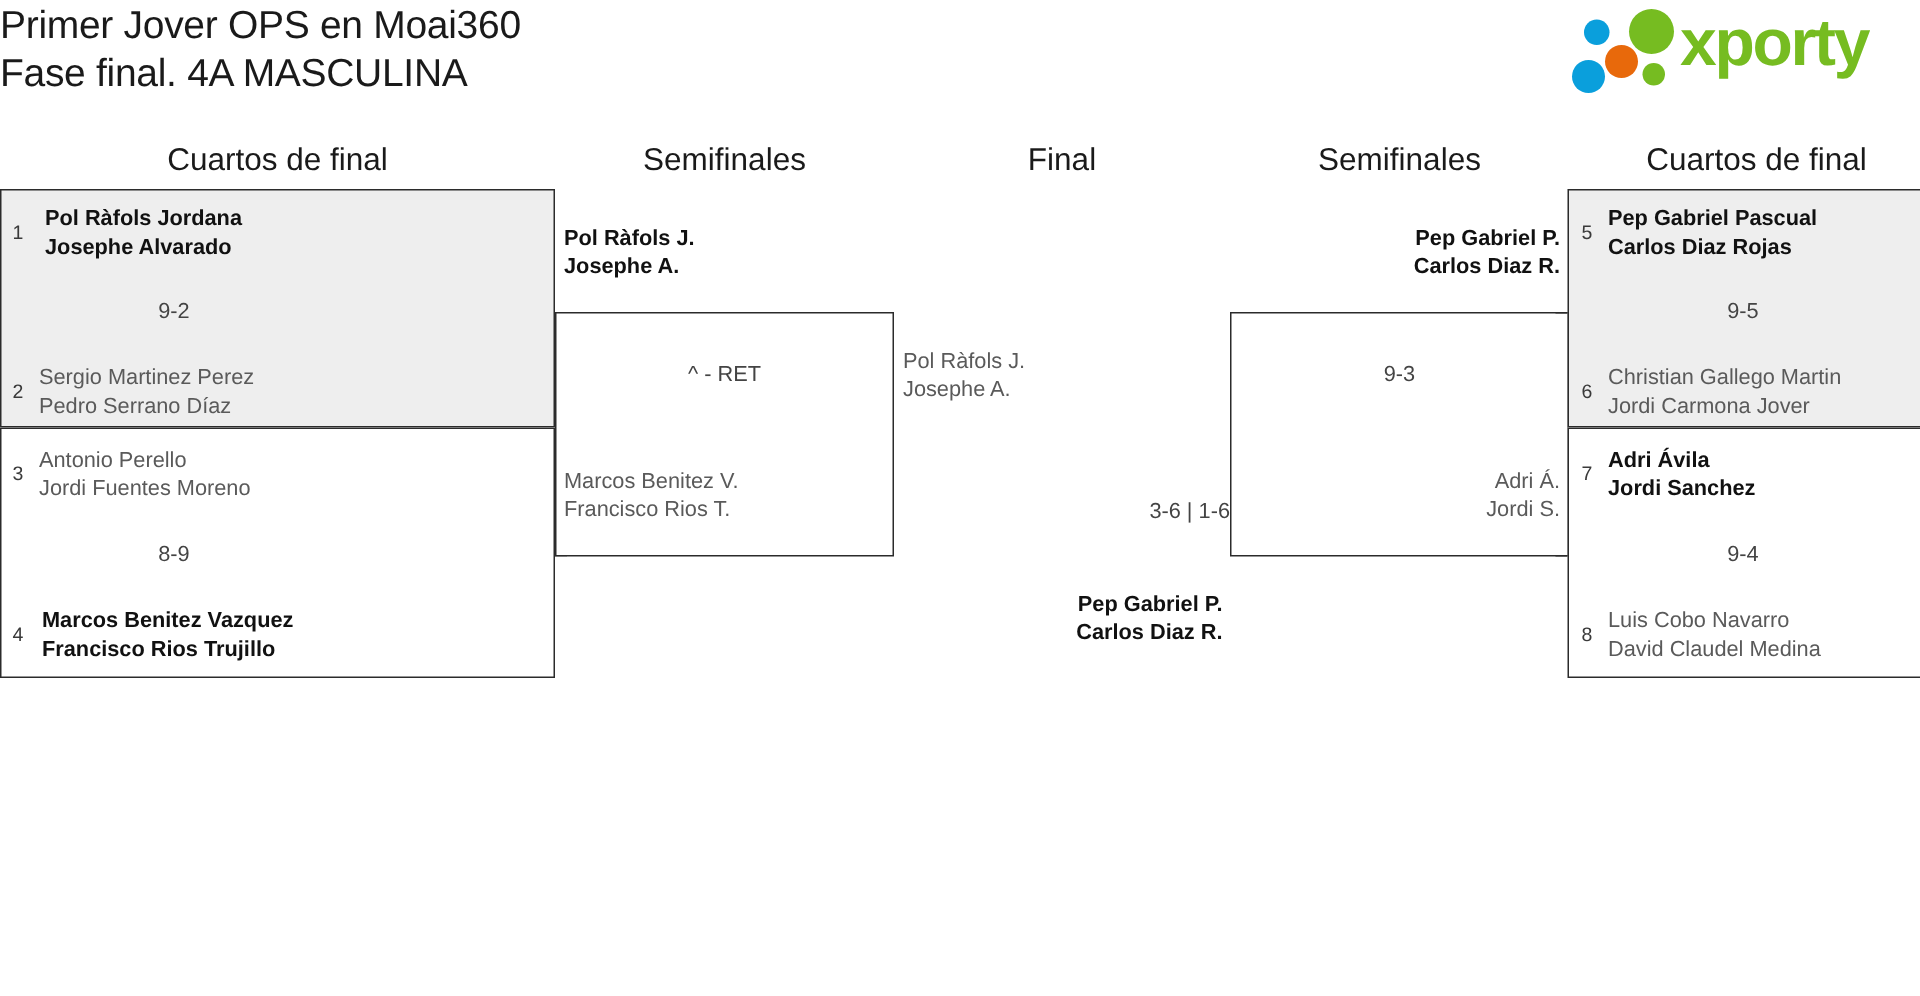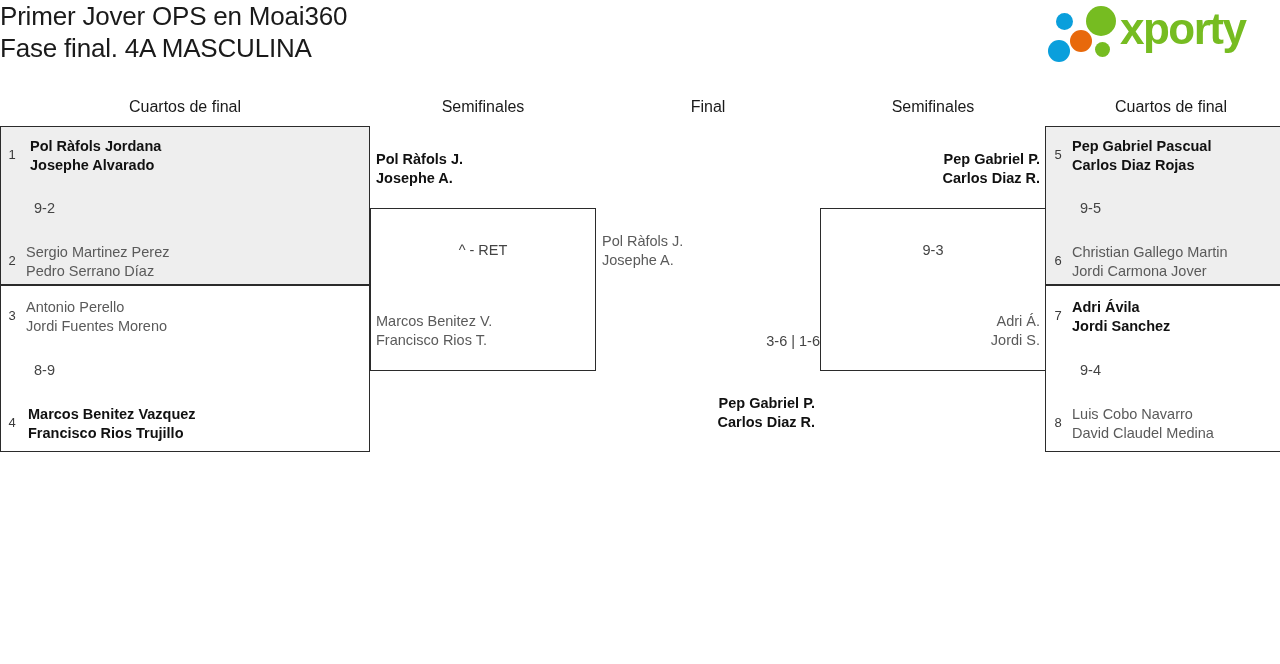--- a/index.html
+++ b/index.html
@@ -64,21 +64,21 @@
     line-height: 60px;
     font-weight: 700;
     color: #76bc21;
     letter-spacing: -1.5px;
   }
 
   
   .round-header {
     position: absolute;
     top: 97px;
-    font-size: 16px;
+    font-size: 21px;
     line-height: 20px;
     color: #1a1a1a;
     font-weight: 400;
     text-align: center;
     white-space: nowrap;
   }
 
   
   .match-box {
     position: absolute;
@@ -114,21 +114,21 @@
     text-align: center;
   }
 
   .score {
     position: absolute;
     font-size: 14.5px;
     line-height: 19px;
     color: #444444;
     white-space: nowrap;
   }
-  .score.ralign { text-align: left; padding-left: 34px; }
+  .score.ralign { text-align: center; padding-left: 34px; }
   .score.calign { text-align: center; }
 </style>
 </head>
 <body>
 
 <div id="stage">
 
   <div class="title-block">
     <div class="title-line">Primer Jover OPS en Moai360</div>
     <div class="title-line">Fase final. 4A MASCULINA</div>

